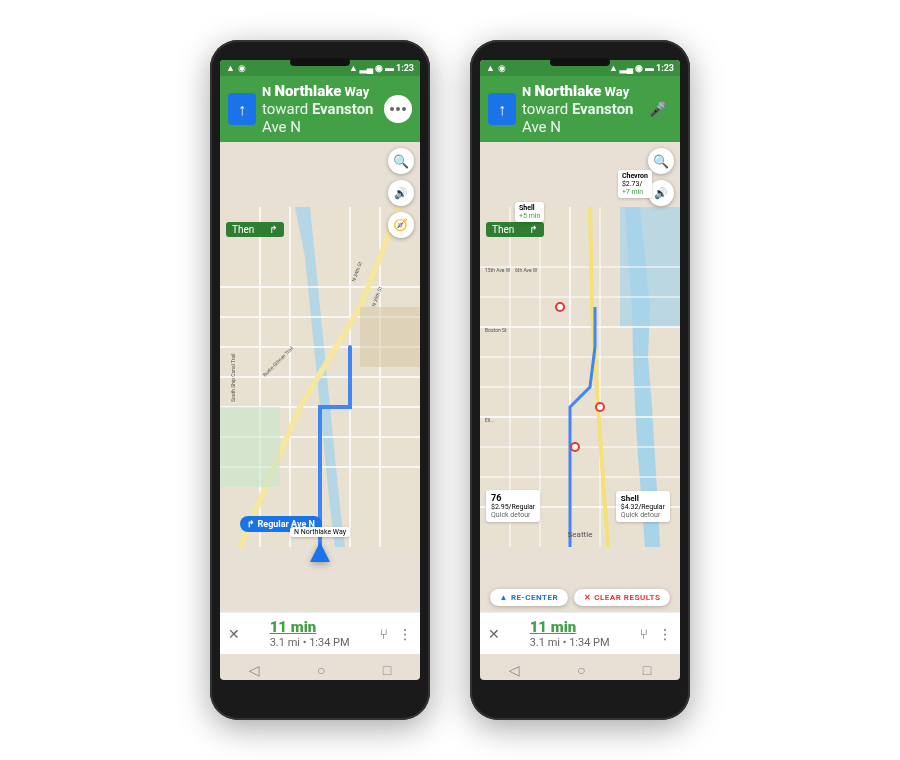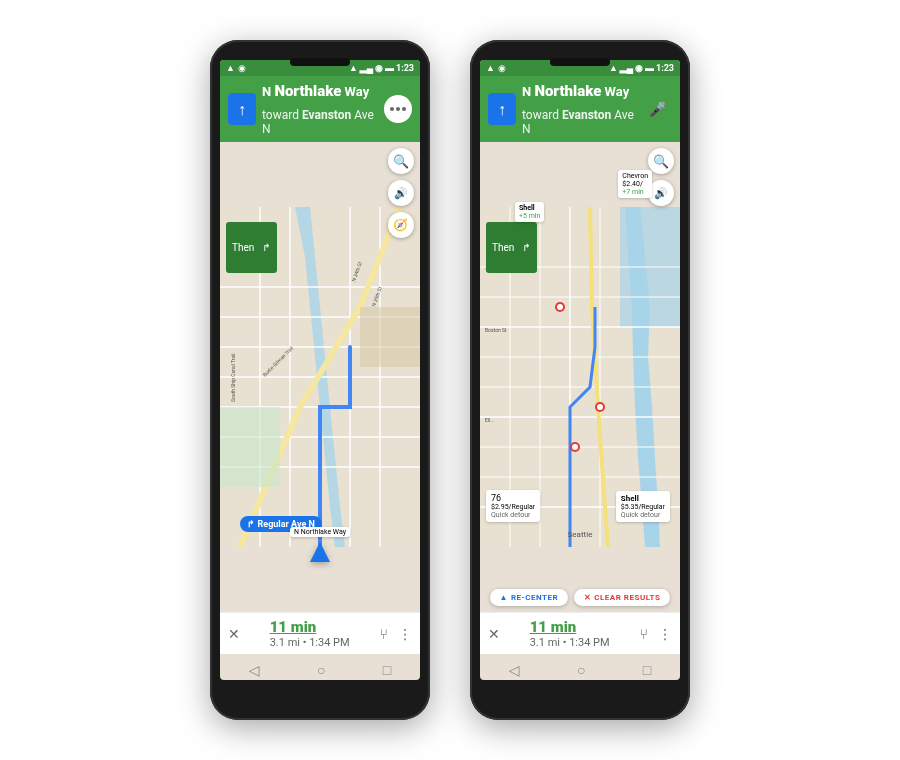--- a/index.html
+++ b/index.html
@@ -92,44 +92,44 @@
       border-radius: 4px;
       display: flex;
       align-items: center;
       justify-content: center;
       color: white;
       font-size: 16px;
       flex-shrink: 0;
     }
     .nav-text { flex: 1; }
     .nav-street { font-size: 13px; font-weight: bold; line-height: 1.2; }
-    .nav-toward { font-size: 12px; opacity: 0.9; margin-top: 8px; }
+    .nav-toward { font-size: 15px; opacity: 0.9; }
     .nav-menu-btn {
       width: 28px;
       height: 28px;
       background: white;
       border-radius: 50%;
       display: flex;
       align-items: center;
       justify-content: center;
       flex-shrink: 0;
     }
     .three-dots { display: flex; flex-direction: row; gap: 2px; }
     .dot { width: 4px; height: 4px; background: #666; border-radius: 50%; }
     .mic-icon { font-size: 14px; color: white; }
 
     
     .then-banner {
       background: #2e7d32;
       color: white;
       font-size: 10px;
-      padding: 20px 6px;
-      display: flex;
-      align-items: center;
-      gap: 8px;
+      padding: 2px 6px;
+      display: flex;
+      align-items: center;
+      gap: 15px;
       position: absolute;
       top: 80px;
       left: 6px;
       z-index: 5;
       border-radius: 3px;
     }
 
     
     .map-area {
       flex: 1;
@@ -485,39 +485,39 @@
 
         <div class="then-banner">
           <span>Then</span>
           <span>↱</span>
         </div>
 
         <div class="map-search-btn">🔍</div>
         <div class="map-sound-btn">🔊</div>
 
         <div style="position:absolute;top:28px;right:28px;background:white;border-radius:3px;padding:2px 4px;font-size:7px;box-shadow:0 1px 3px rgba(0,0,0,0.2);z-index:5;">
-          <div style="font-weight:normal;font-size:7px">Chevron</div>
-          <div>$2.40/</div>
+          <div style="font-weight:bold;font-size:7px">Chevron</div>
+          <div>$2.73/</div>
           <div style="color:#43a047">+7 min</div>
         </div>
 
         <div style="position:absolute;top:60px;left:35px;background:white;border-radius:3px;padding:2px 4px;font-size:7px;box-shadow:0 1px 3px rgba(0,0,0,0.2);z-index:5;">
           <div style="font-weight:bold;font-size:7px">Shell</div>
           <div style="color:#43a047">+5 min</div>
         </div>
 
         <div style="position:absolute;bottom:90px;left:6px;background:white;border-radius:3px;padding:3px 5px;font-size:7px;box-shadow:0 1px 3px rgba(0,0,0,0.2);z-index:5;">
-          <div style="font-weight:normal;font-size:9px">76</div>
+          <div style="font-weight:bold;font-size:9px">76</div>
           <div>$2.95/Regular</div>
           <div style="color:#666">Quick detour</div>
         </div>
 
         <div style="position:absolute;bottom:90px;right:10px;background:white;border-radius:3px;padding:3px 5px;font-size:7px;box-shadow:0 1px 3px rgba(0,0,0,0.2);z-index:5;">
           <div style="font-weight:bold;font-size:8px">Shell</div>
-          <div>$5.35/Regular</div>
+          <div>$4.32/Regular</div>
           <div style="color:#666">Quick detour</div>
         </div>
 
         <div class="map-action-bar">
           <div class="map-action-btn">
             <span>▲</span>
             <span>RE-CENTER</span>
           </div>
           <div class="map-action-btn clear">
             <span>✕</span>

